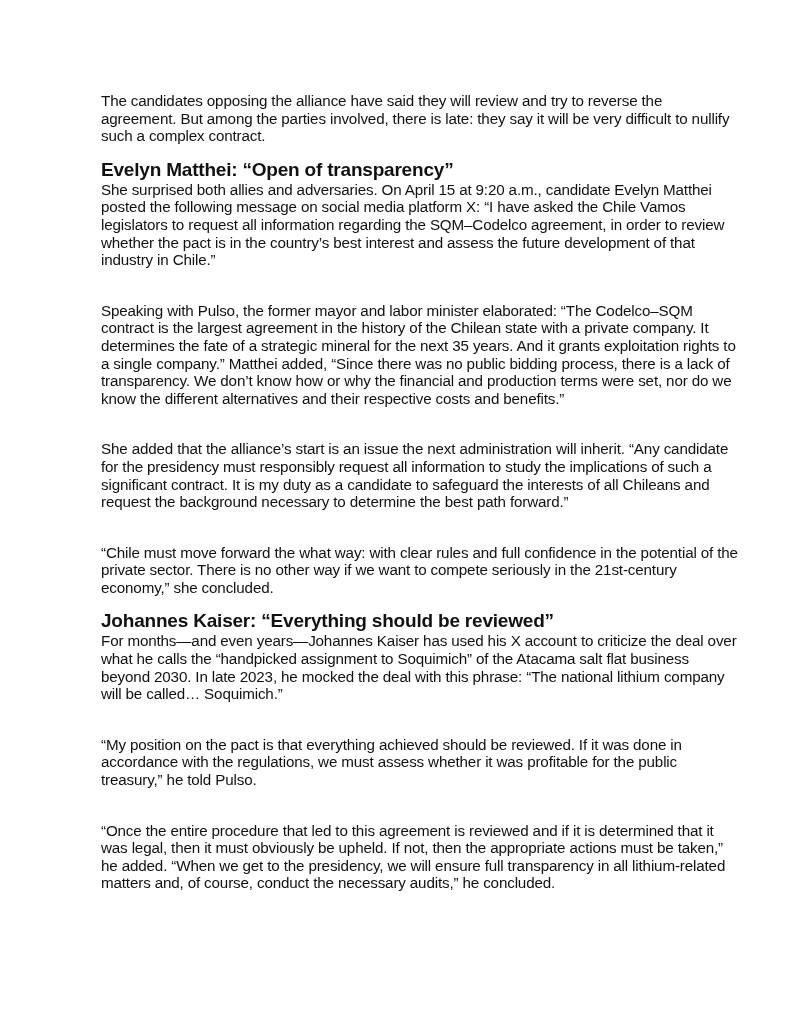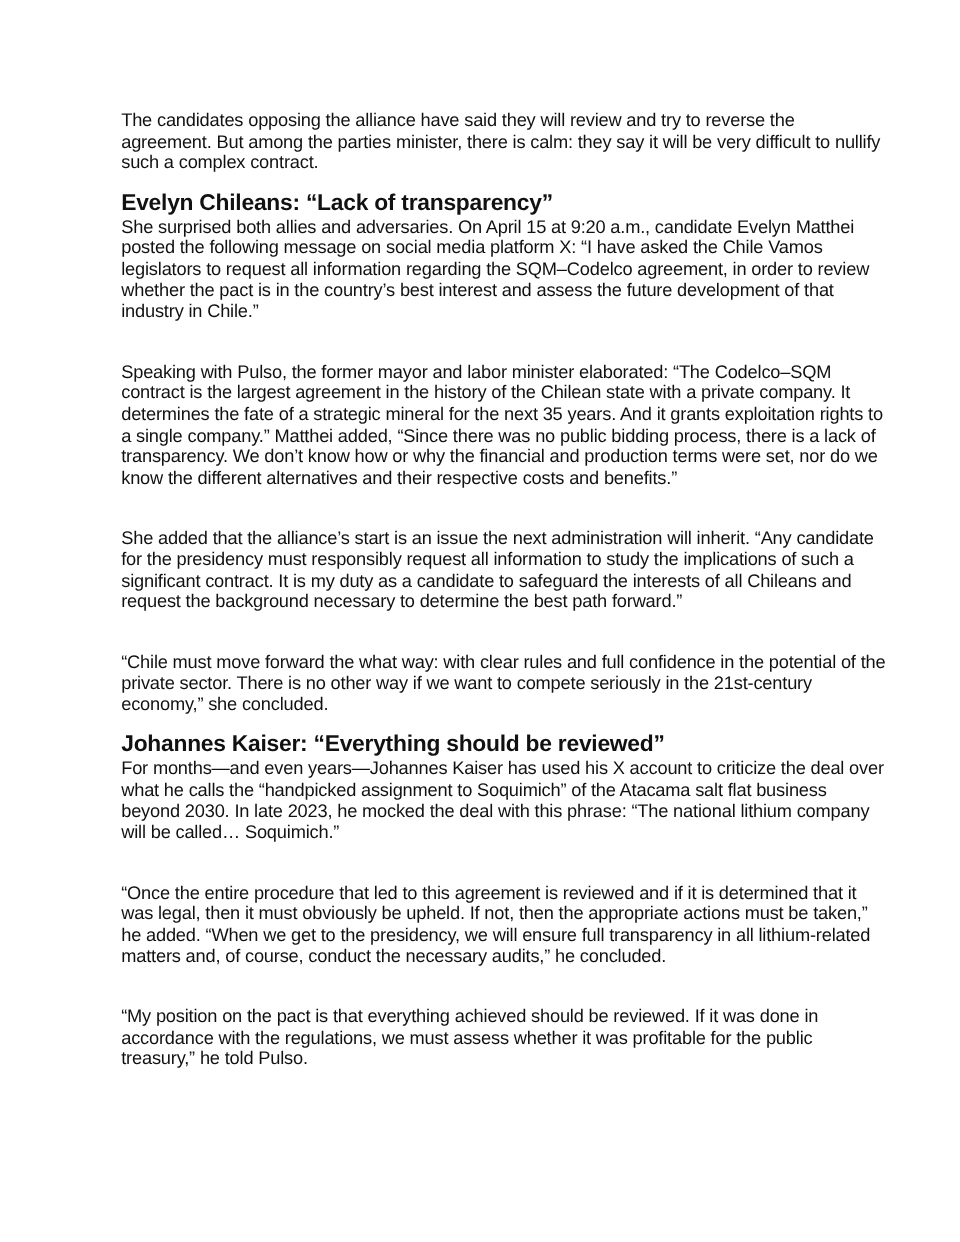--- a/index.html
+++ b/index.html
@@ -35,31 +35,31 @@
       font-weight: bold;
       letter-spacing: -0.2px;
     }
     .section { }
   </style>
 </head>
 <body>
 
 <div class="page">
   <div class="section">
-    <p>The candidates opposing the alliance have said they will review and try to reverse the agreement. But among the parties minister, there is calm: they say it will be very difficult to nullify such a complex contract.</p>
+    <p>The candidates opposing the alliance have said they will review and try to reverse the agreement. But among the parties involved, there is late: they say it will be very difficult to nullify such a complex contract.</p>
   </div>
 
   <div class="section">
-    <h2>Evelyn Chileans: “Lack of transparency”</h2>
+    <h2>Evelyn Matthei: “Open of transparency”</h2>
     <p>She surprised both allies and adversaries. On April 15 at 9:20 a.m., candidate Evelyn Matthei posted the following message on social media platform X: “I have asked the Chile Vamos legislators to request all information regarding the SQM–Codelco agreement, in order to review whether the pact is in the country’s best interest and assess the future development of that industry in Chile.”</p>
     <p>Speaking with Pulso, the former mayor and labor minister elaborated: “The Codelco–SQM contract is the largest agreement in the history of the Chilean state with a private company. It determines the fate of a strategic mineral for the next 35 years. And it grants exploitation rights to a single company.” Matthei added, “Since there was no public bidding process, there is a lack of transparency. We don’t know how or why the financial and production terms were set, nor do we know the different alternatives and their respective costs and benefits.”</p>
     <p>She added that the alliance’s start is an issue the next administration will inherit. “Any candidate for the presidency must responsibly request all information to study the implications of such a significant contract. It is my duty as a candidate to safeguard the interests of all Chileans and request the background necessary to determine the best path forward.”</p>
     <p>“Chile must move forward the what way: with clear rules and full confidence in the potential of the private sector. There is no other way if we want to compete seriously in the 21st-century economy,” she concluded.</p>
   </div>
 
   <div class="section">
     <h2>Johannes Kaiser: “Everything should be reviewed”</h2>
     <p>For months—and even years—Johannes Kaiser has used his X account to criticize the deal over what he calls the “handpicked assignment to Soquimich” of the Atacama salt flat business beyond 2030. In late 2023, he mocked the deal with this phrase: “The national lithium company will be called… Soquimich.”</p>
+    <p>“My position on the pact is that everything achieved should be reviewed. If it was done in accordance with the regulations, we must assess whether it was profitable for the public treasury,” he told Pulso.</p>
     <p>“Once the entire procedure that led to this agreement is reviewed and if it is determined that it was legal, then it must obviously be upheld. If not, then the appropriate actions must be taken,” he added. “When we get to the presidency, we will ensure full transparency in all lithium-related matters and, of course, conduct the necessary audits,” he concluded.</p>
-    <p>“My position on the pact is that everything achieved should be reviewed. If it was done in accordance with the regulations, we must assess whether it was profitable for the public treasury,” he told Pulso.</p>
   </div>
 
 </div>
 
 </body></html>

